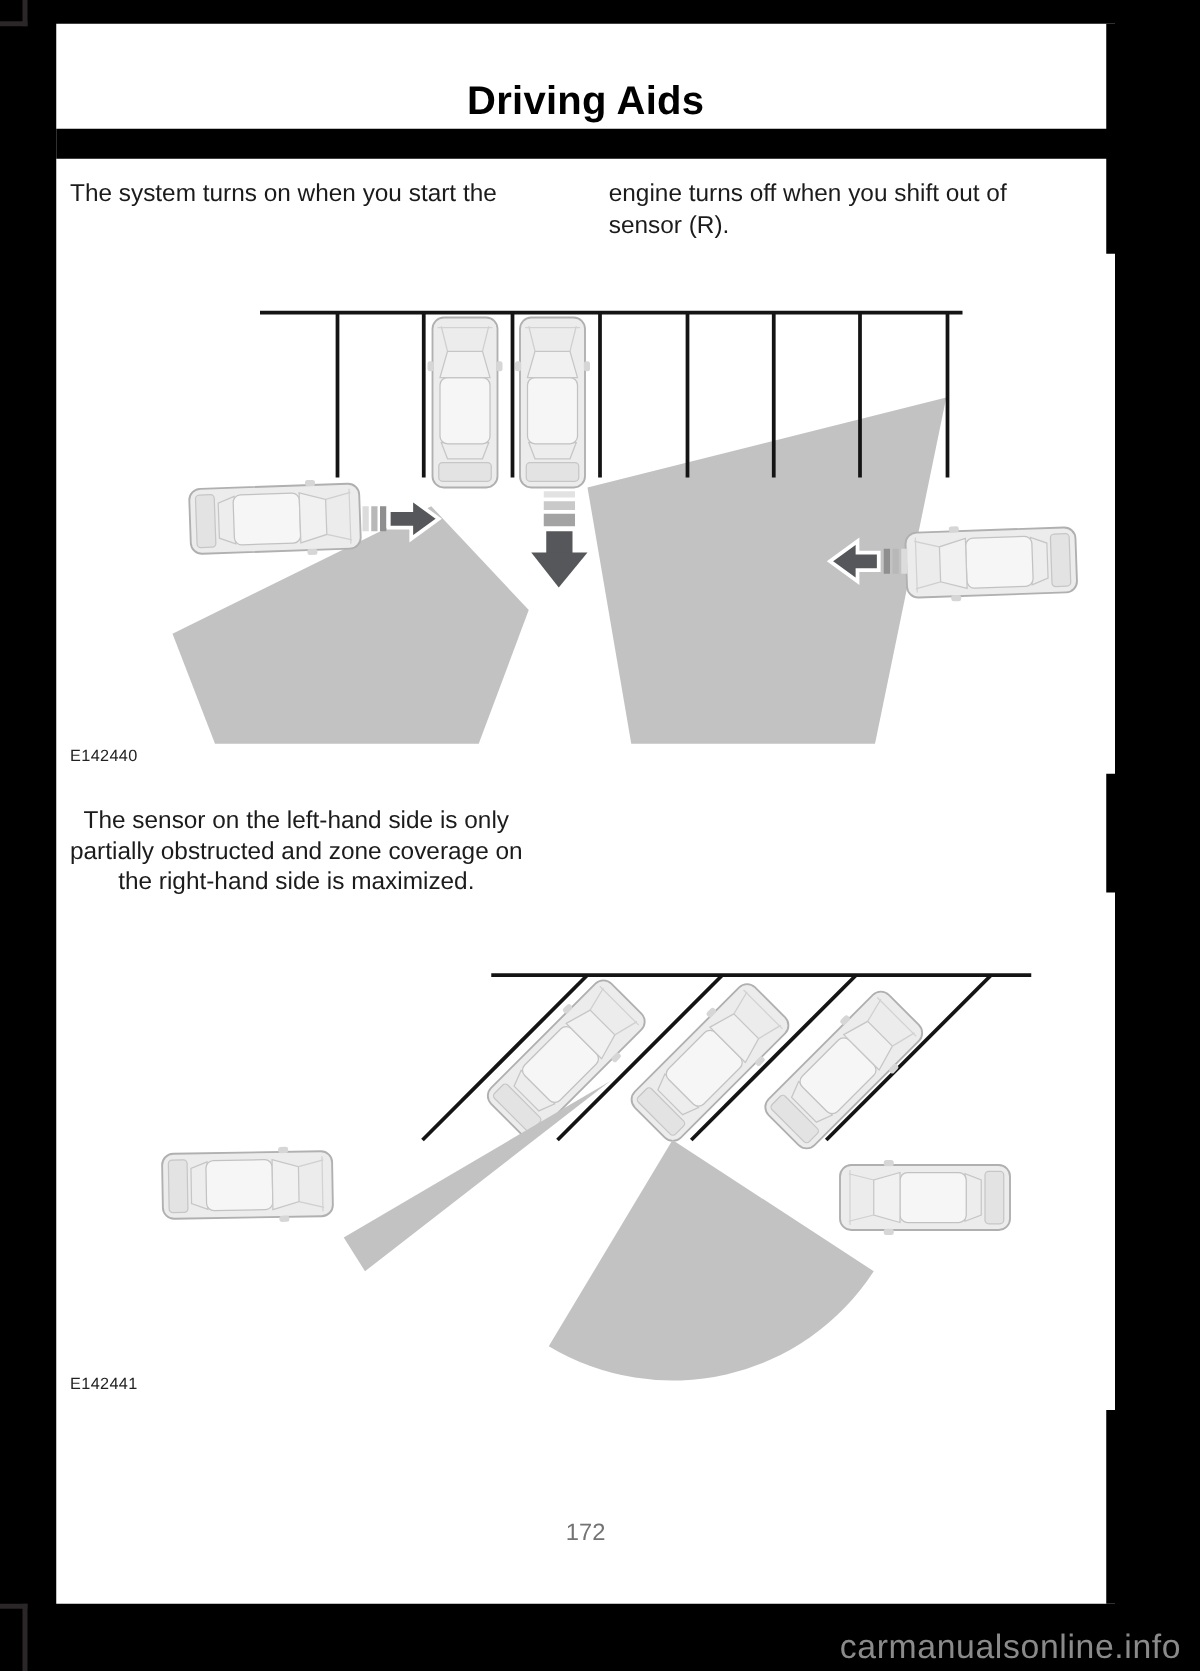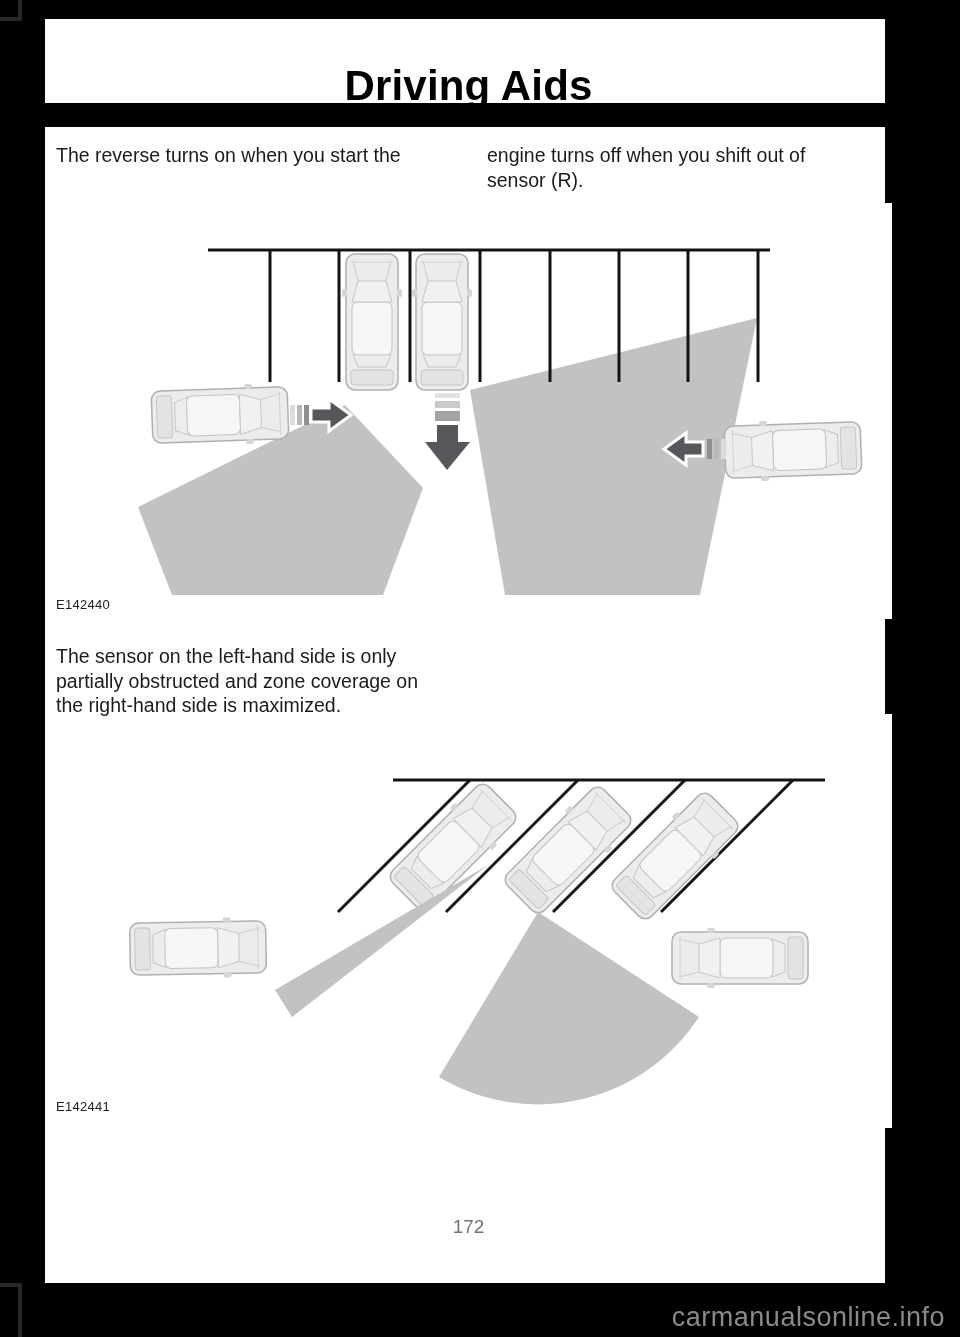--- a/index.html
+++ b/index.html
@@ -13,26 +13,26 @@
   .tab1{top:19px;height:184px;}
   .tab2{top:619px;height:95px;}
   .tab3{top:1128px;height:155px;}
   .corner{position:absolute;background:#2b2627;}
   .c-tl-v{left:18px;top:0;width:4px;height:21px;}
   .c-tl-h{left:0;top:17px;width:22px;height:4px;}
   .c-bl-h{left:0;top:1283px;width:22px;height:4px;}
   .c-bl-v{left:18px;top:1283px;width:4px;height:54px;}
   .title{
     position:absolute;left:45px;top:62px;width:847px;text-align:center;
-    font-size:42px;font-weight:bold;color:#000;letter-spacing:.2px;
+    font-size:32px;font-weight:bold;color:#000;letter-spacing:.2px;
   }
   .bodytext{position:absolute;font-size:19.5px;line-height:24.5px;color:#1b1b1b;white-space:nowrap;}
   .col1{left:56px;top:143px;}
   .col2{left:487px;top:143px;}
-  .note{left:56px;top:644px;}
+  .note{left:56px;top:644px;text-align:center;}
   .figlabel{position:absolute;font-size:13px;color:#222;letter-spacing:.3px;}
   .lab1{left:56px;top:597px;}
   .lab2{left:56px;top:1099px;}
   .fig{position:absolute;left:45px;}
   .fig1{top:230px;}
   .fig2{top:770px;}
   .pagenum{
     position:absolute;left:45px;top:1216px;width:847px;text-align:center;
     font-size:19px;color:#737373;
   }
@@ -66,21 +66,21 @@
 <div class="tab tab2"></div>
 <div class="tab tab3"></div>
 <div class="corner c-tl-v"></div>
 <div class="corner c-tl-h"></div>
 <div class="corner c-bl-h"></div>
 <div class="corner c-bl-v"></div>
 
 <div class="title">Driving Aids</div>
 
 <div class="bodytext col1">
-  <div>The reverse turns on when you start the</div>
+  <div>The system turns on when you start the</div>
 </div>
 <div class="bodytext col2">
   <div>engine turns off when you shift out of</div>
   <div>sensor (R).</div>
 </div>
 
 <svg class="fig fig1" width="847" height="390" viewBox="0 0 847 390">
   <g>
     <polygon points="300,175 378,258 338,365 127,365 93,277" fill="#c2c2c2"></polygon>
   </g>

